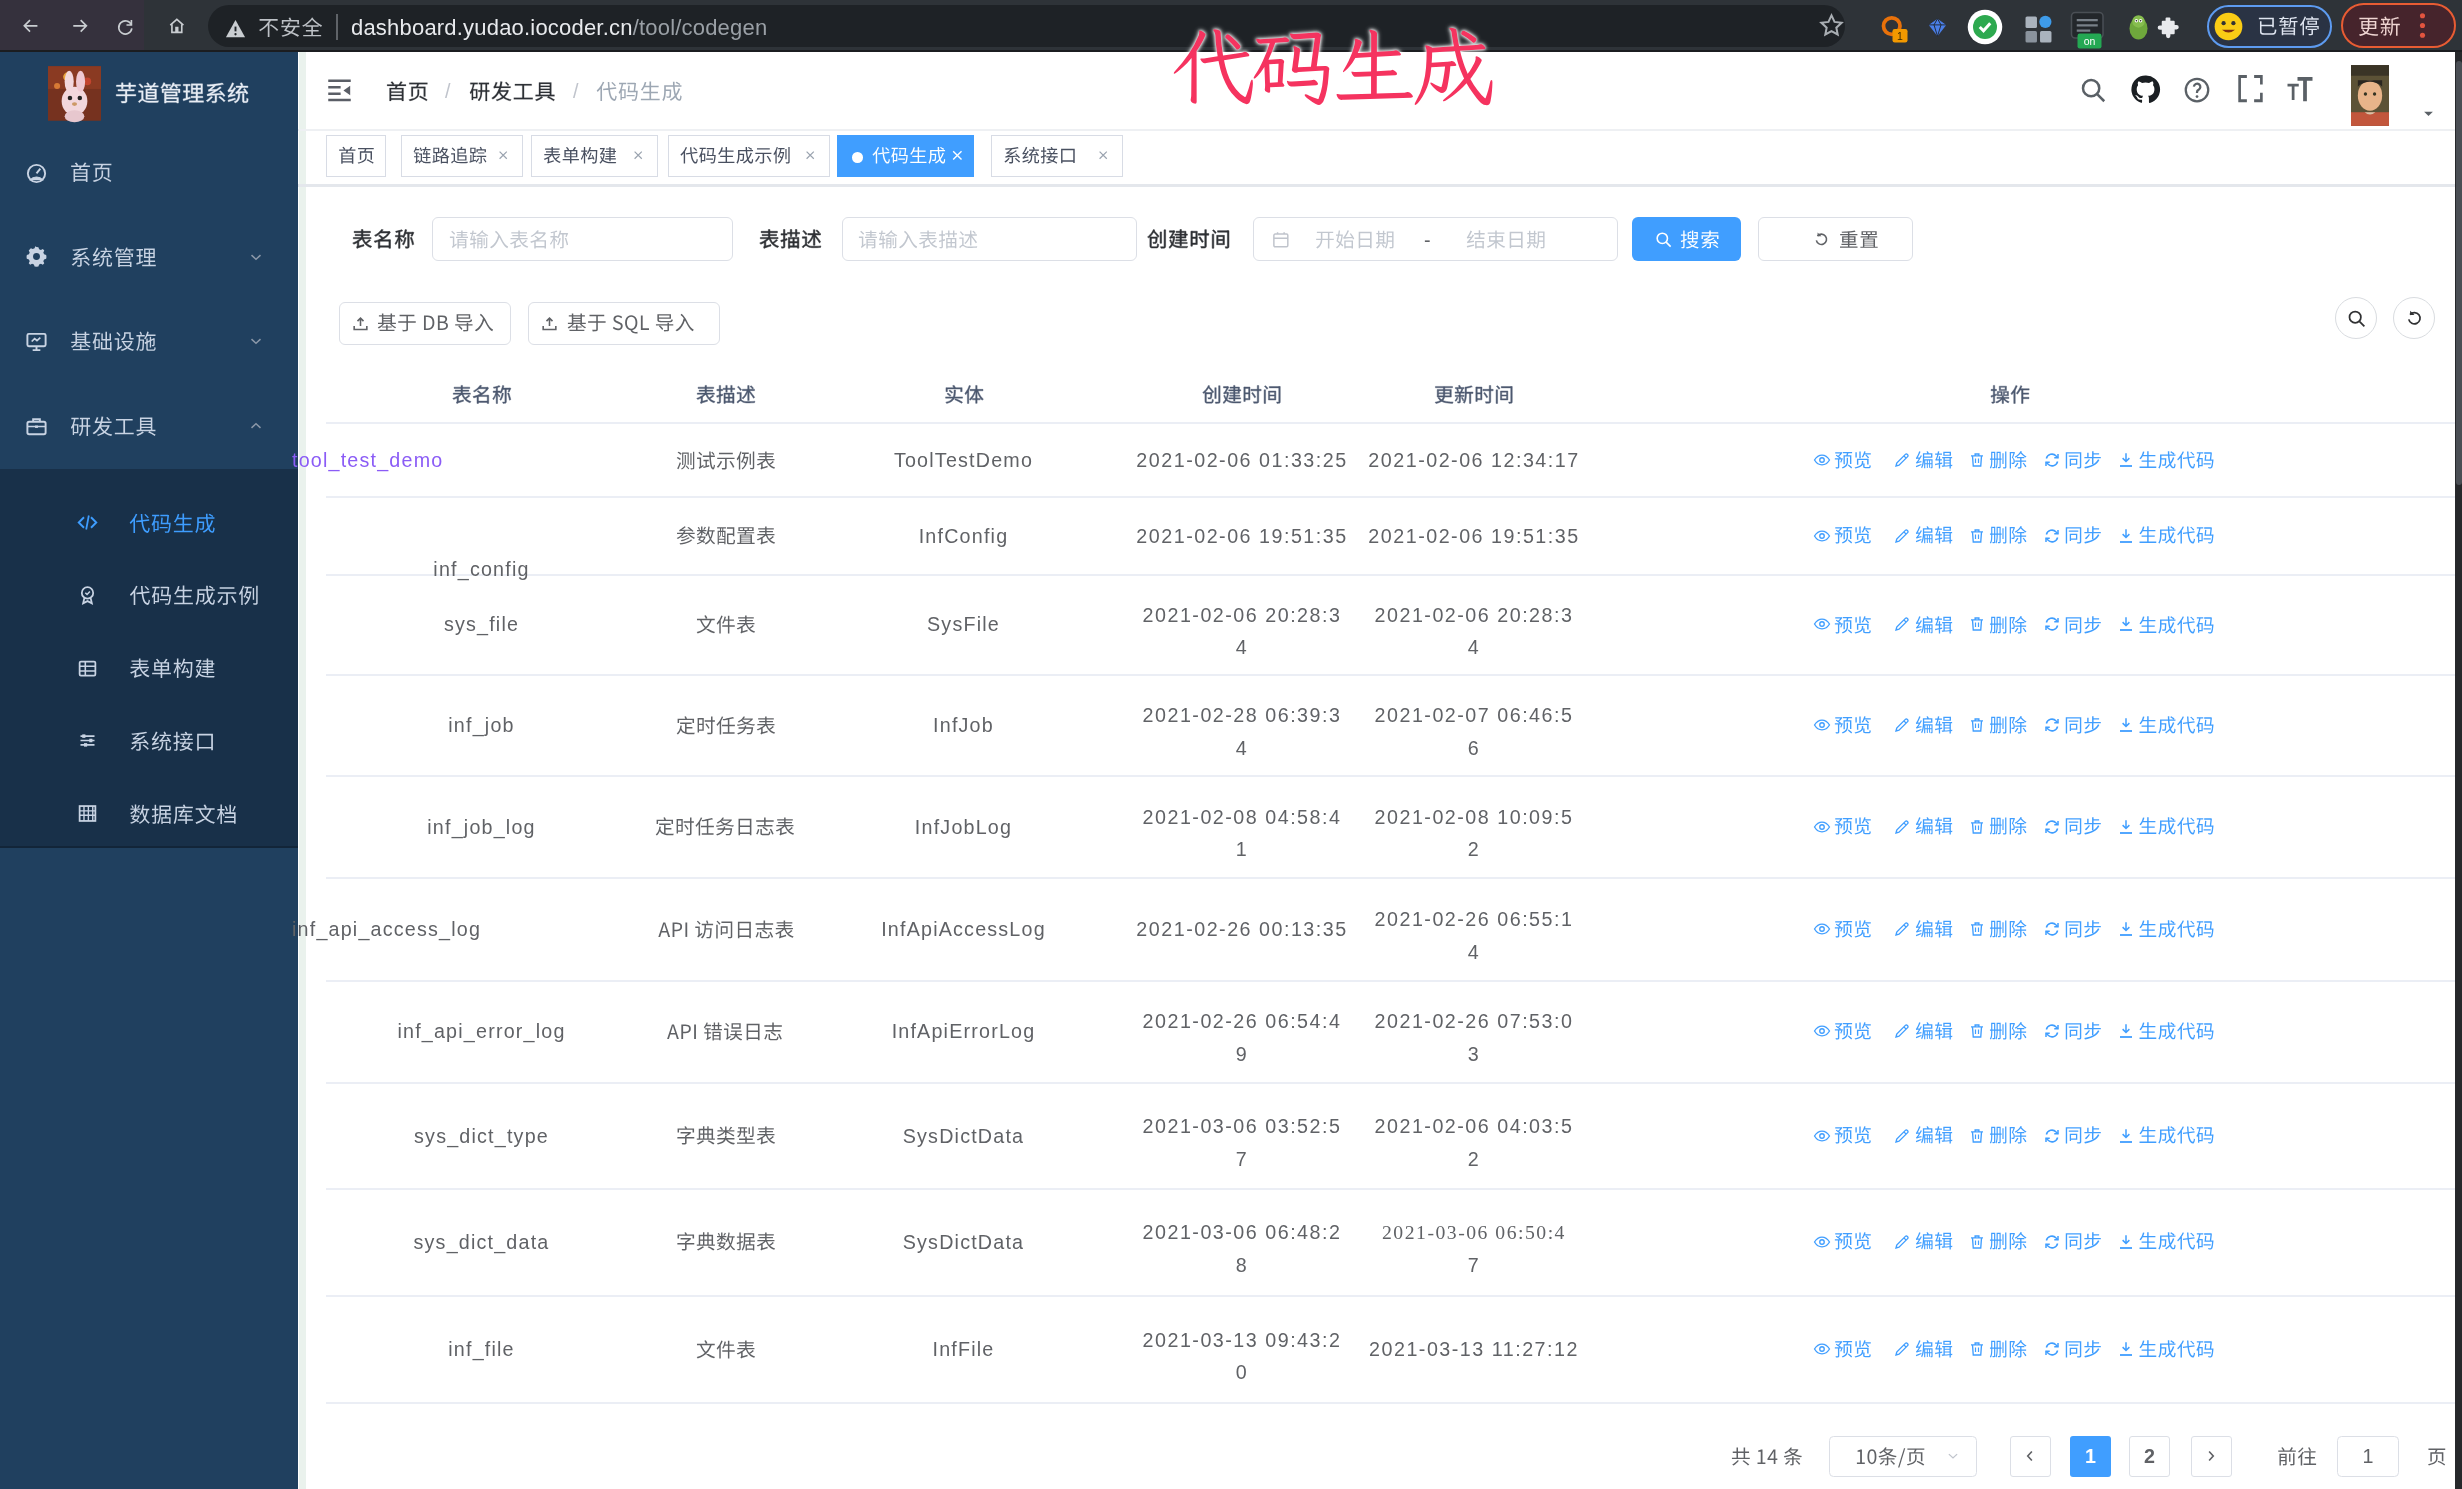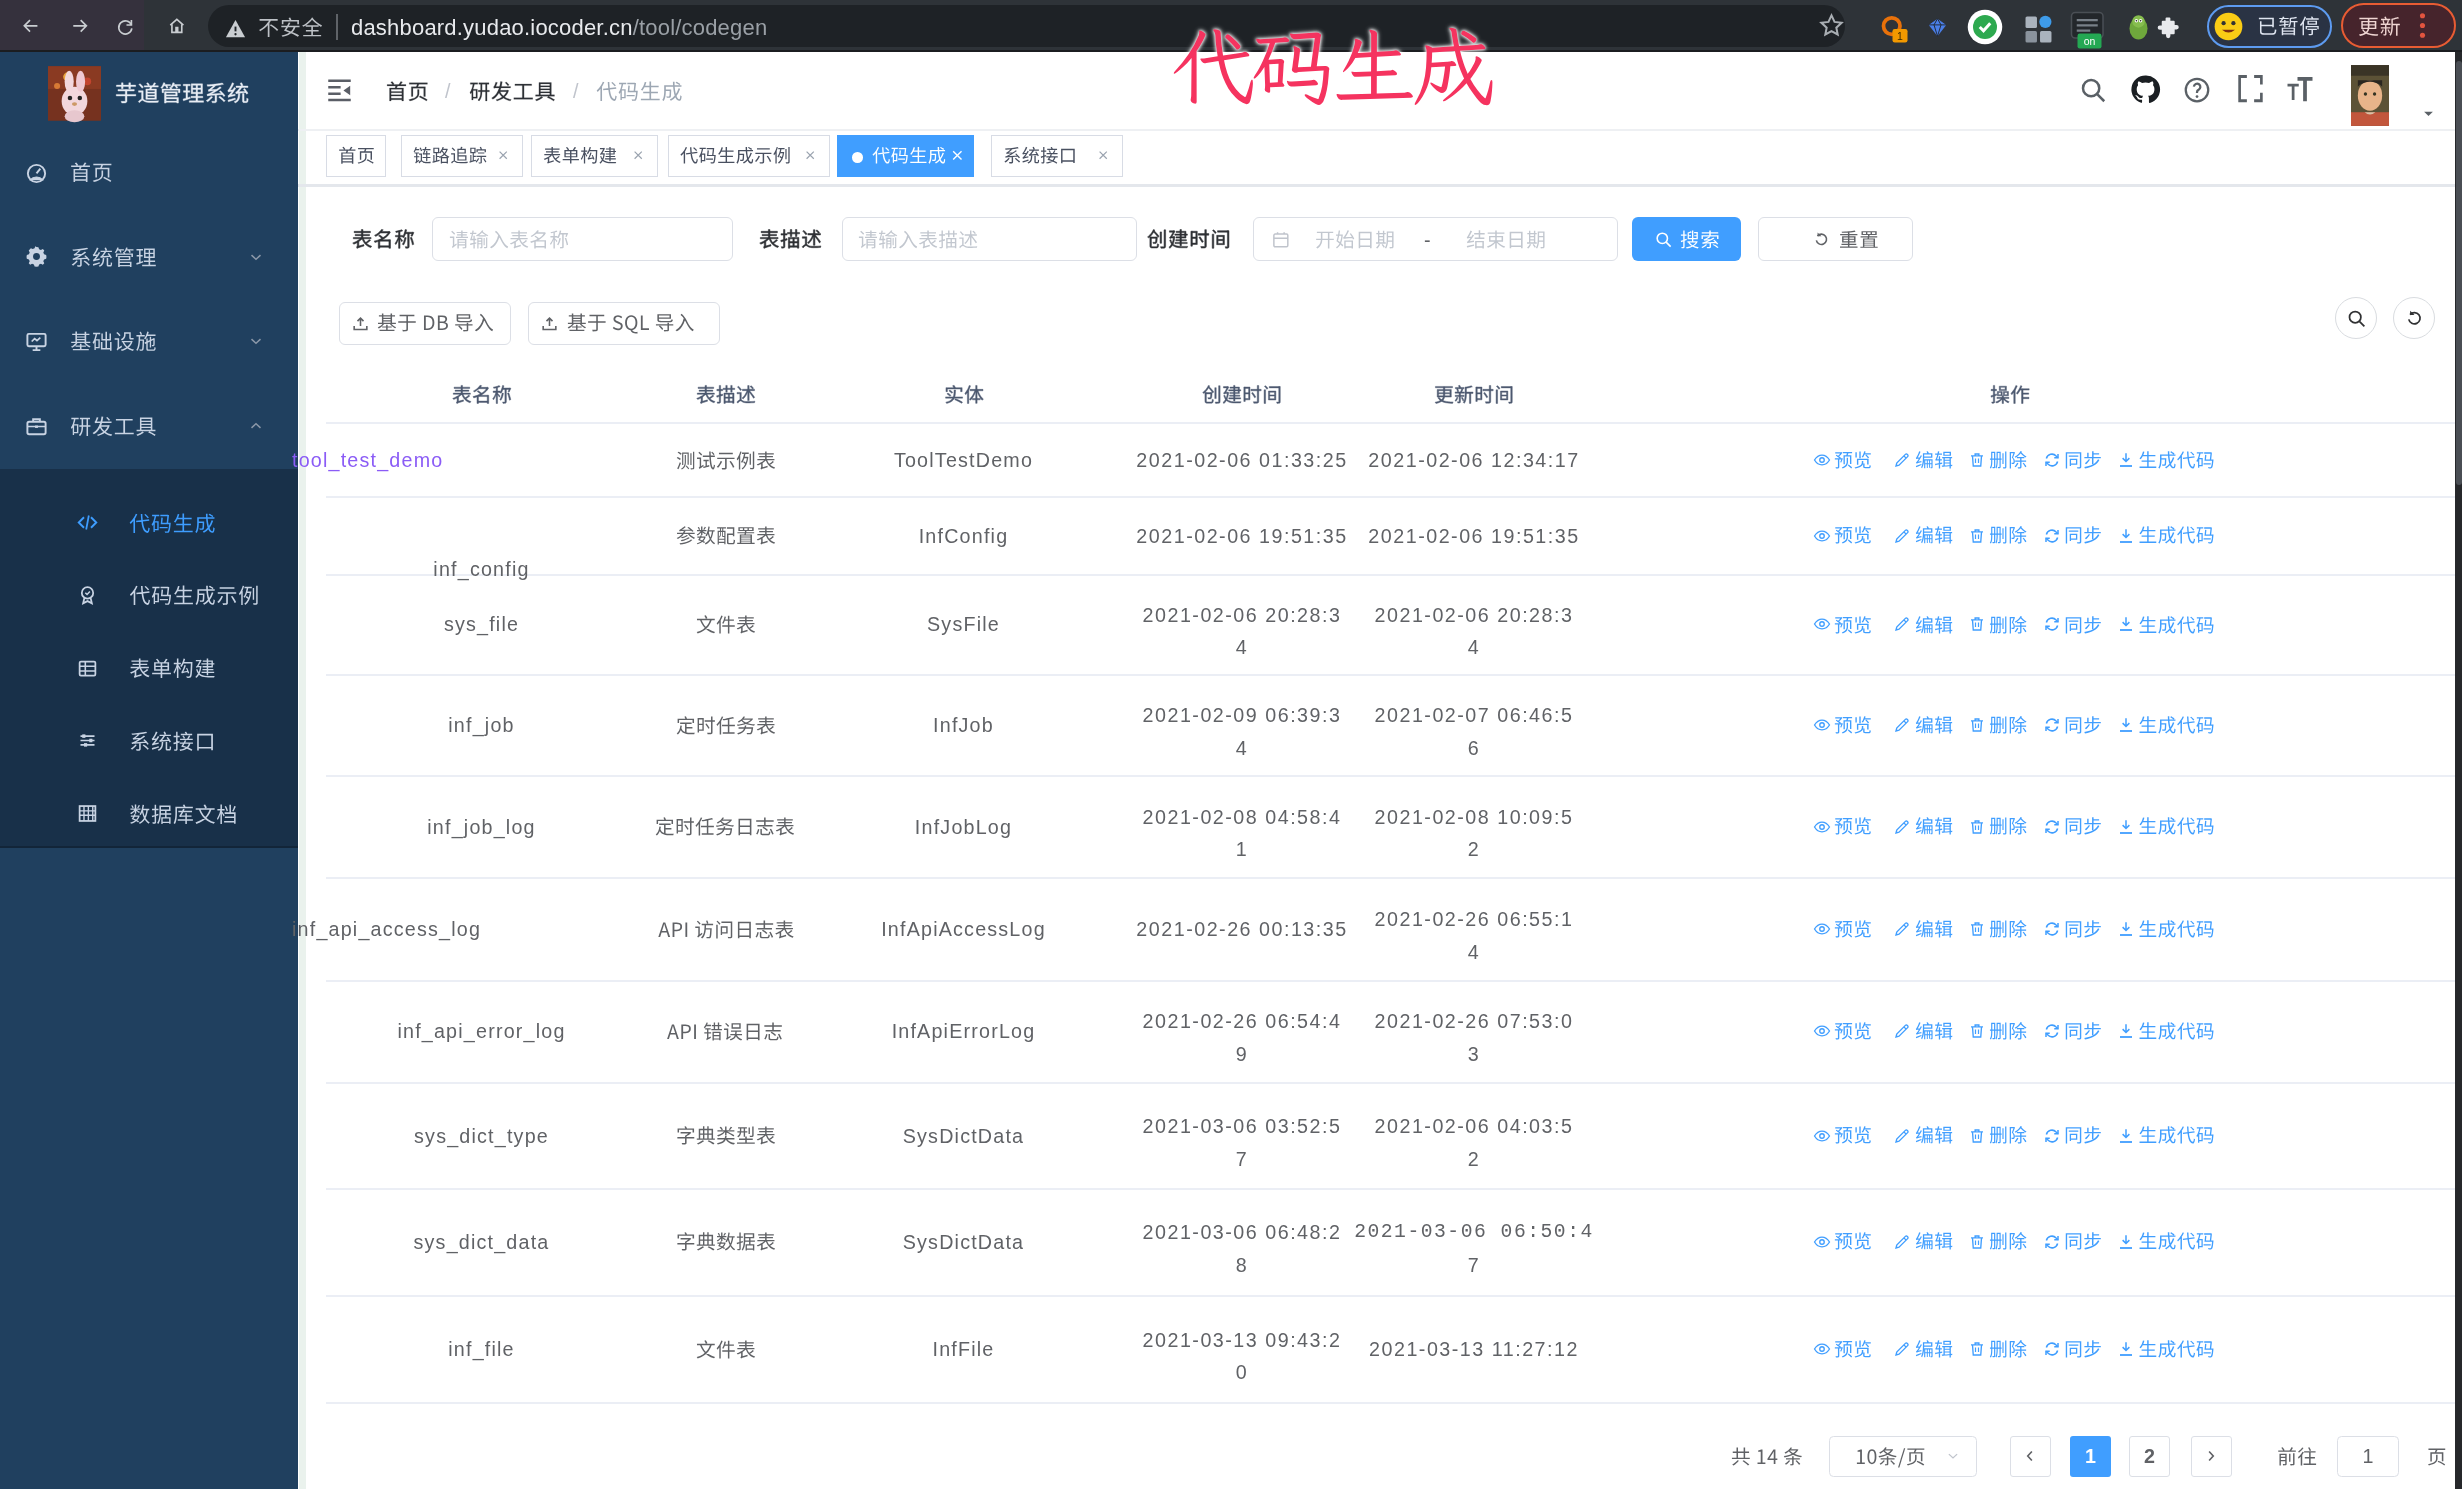--- a/index.html
+++ b/index.html
@@ -993,21 +993,21 @@
 <svg class="t" style="left:676px;top:714px;" width="102" height="28" fill="#606266" viewBox="0 0 135 37">
     <g transform="translate(0,25) scale(0.02600,-0.02600)">
       <use href="#q90" x="0"></use>
       <use href="#q53" x="1019"></use>
       <use href="#q91" x="2038"></use>
       <use href="#q92" x="3058"></use>
       <use href="#q30" x="4077"></use>
     </g>
   </svg>
 <div class="h" style="top:712px;font-size:19.7px;color:#606266;line-height:26px;letter-spacing:1.2px;font-family:'Liberation Sans',sans-serif;left:774px;width:379px;text-align:center;">InfJob</div>
-<div class="h" style="top:702px;font-size:19.7px;color:#606266;line-height:26px;letter-spacing:1.5px;font-family:'Liberation Sans',sans-serif;left:1121px;width:242px;text-align:center;">2021-02-09 06:39:3</div>
+<div class="h" style="top:702px;font-size:19.7px;color:#606266;line-height:26px;letter-spacing:1.5px;font-family:'Liberation Sans',sans-serif;left:1121px;width:242px;text-align:center;">2021-02-28 06:39:3</div>
 <div class="h" style="top:735px;font-size:19.7px;color:#606266;line-height:26px;letter-spacing:1.5px;font-family:'Liberation Sans',sans-serif;left:1121px;width:242px;text-align:center;">4</div>
 <div class="h" style="top:702px;font-size:19.7px;color:#606266;line-height:26px;letter-spacing:1.5px;font-family:'Liberation Sans',sans-serif;left:1353px;width:242px;text-align:center;">2021-02-07 06:46:5</div>
 <div class="h" style="top:735px;font-size:19.7px;color:#606266;line-height:26px;letter-spacing:1.5px;font-family:'Liberation Sans',sans-serif;left:1353px;width:242px;text-align:center;">6</div>
 <svg class="t" style="left:1813px;top:716px;color:#409EFF;" width="18" height="18" viewBox="0 0 24 24">
     <use href="#i-eye"></use>
   </svg>
 <svg class="t" style="left:1834px;top:714px;" width="40" height="27" fill="#409EFF" viewBox="0 0 53 36">
     <g transform="translate(0,24) scale(0.02500,-0.02500)">
       <use href="#q79" x="0"></use>
       <use href="#q80" x="1020"></use>
@@ -1311,21 +1311,21 @@
       <use href="#q101" x="0"></use>
       <use href="#q102" x="1019"></use>
       <use href="#q36" x="2038"></use>
       <use href="#q37" x="3058"></use>
       <use href="#q30" x="4077"></use>
     </g>
   </svg>
 <div class="h" style="top:1229px;font-size:19.7px;color:#606266;line-height:26px;letter-spacing:1.2px;font-family:'Liberation Sans',sans-serif;left:774px;width:379px;text-align:center;">SysDictData</div>
 <div class="h" style="top:1219px;font-size:19.7px;color:#606266;line-height:26px;letter-spacing:1.5px;font-family:'Liberation Sans',sans-serif;left:1121px;width:242px;text-align:center;">2021-03-06 06:48:2</div>
 <div class="h" style="top:1252px;font-size:19.7px;color:#606266;line-height:26px;letter-spacing:1.5px;font-family:'Liberation Sans',sans-serif;left:1121px;width:242px;text-align:center;">8</div>
-<div class="h" style="top:1219px;font-size:19.7px;color:#606266;line-height:26px;letter-spacing:1.5px;font-family:Liberation Mono, monospace;left:1353px;width:242px;text-align:center;">2021-03-06 06:50:4</div>
+<div class="h" style="top:1219px;font-size:19.7px;color:#606266;line-height:26px;letter-spacing:1.5px;font-family:Liberation Serif, serif;left:1353px;width:242px;text-align:center;">2021-03-06 06:50:4</div>
 <div class="h" style="top:1252px;font-size:19.7px;color:#606266;line-height:26px;letter-spacing:1.5px;font-family:'Liberation Sans',sans-serif;left:1353px;width:242px;text-align:center;">7</div>
 <svg class="t" style="left:1813px;top:1233px;color:#409EFF;" width="18" height="18" viewBox="0 0 24 24">
     <use href="#i-eye"></use>
   </svg>
 <svg class="t" style="left:1834px;top:1230px;" width="40" height="27" fill="#409EFF" viewBox="0 0 53 36">
     <g transform="translate(0,24) scale(0.02500,-0.02500)">
       <use href="#q79" x="0"></use>
       <use href="#q80" x="1020"></use>
     </g>
   </svg>

